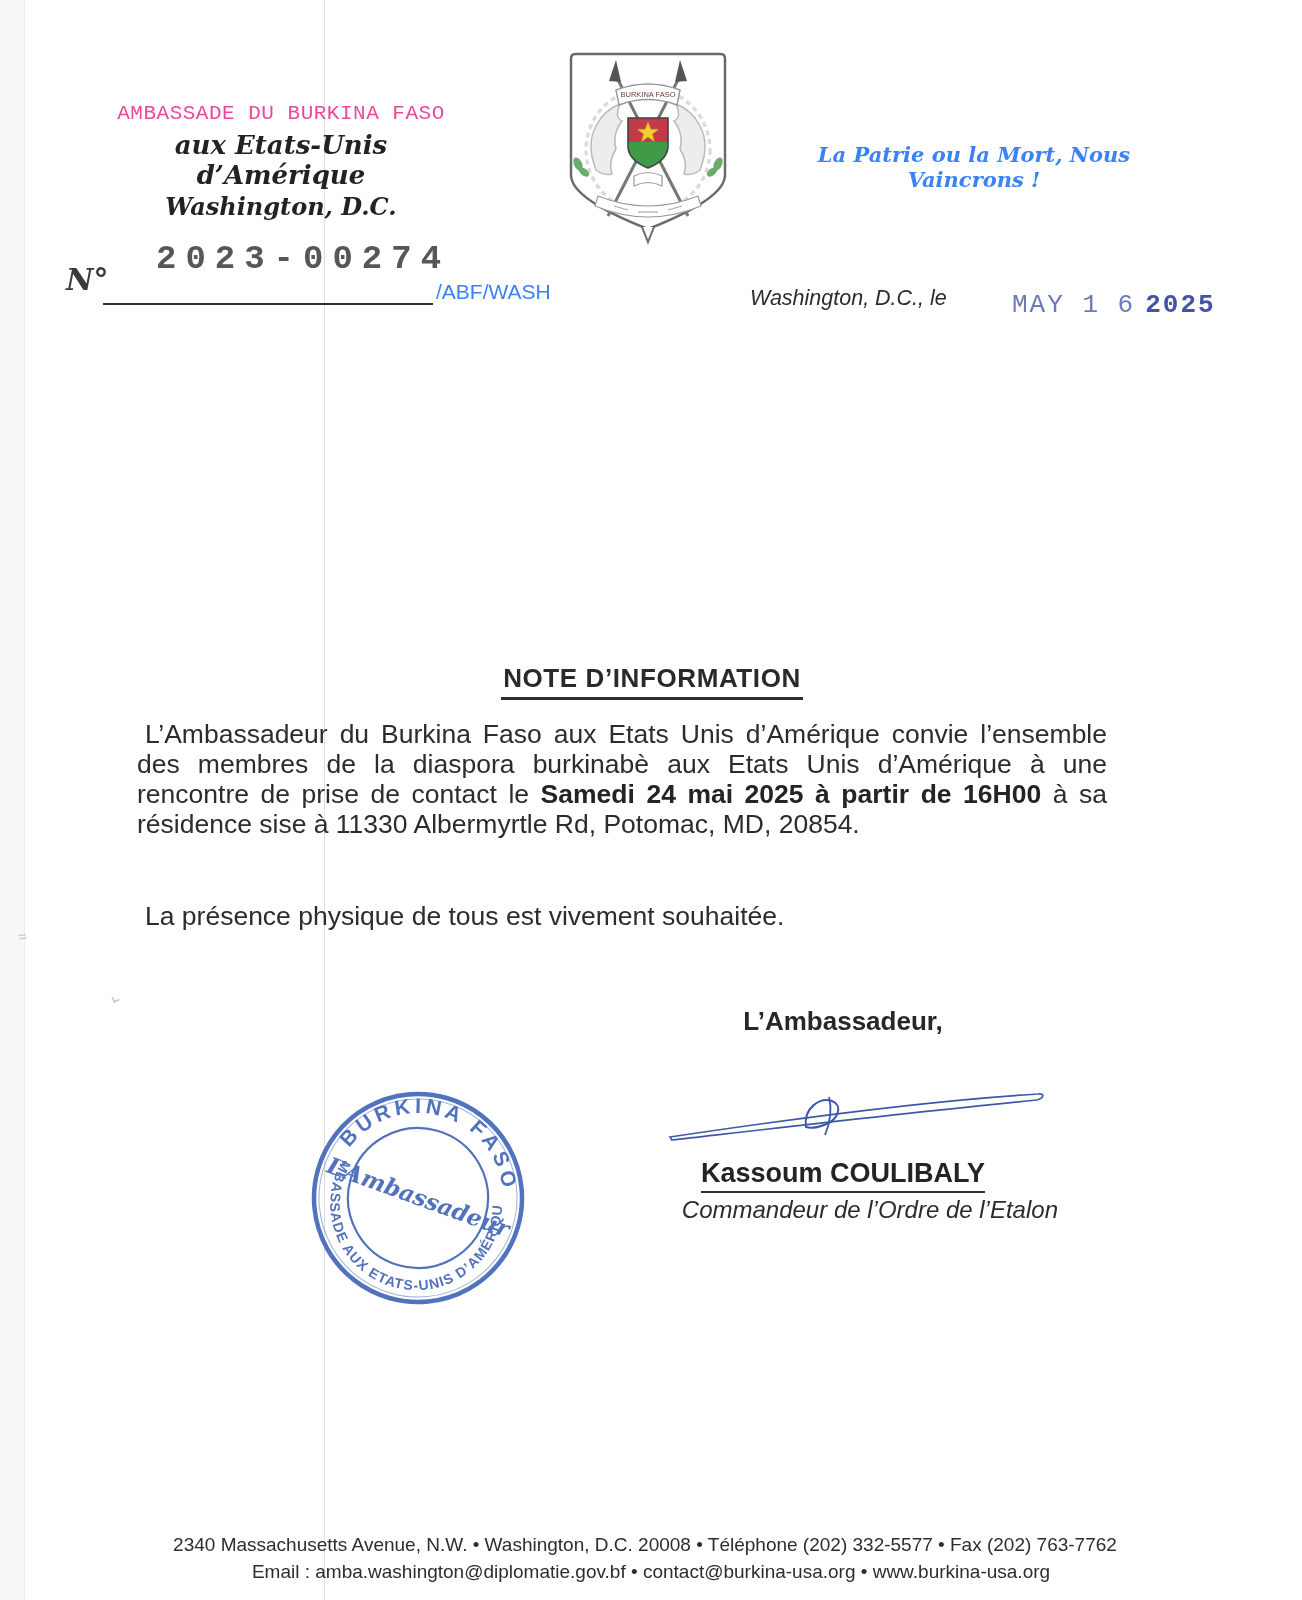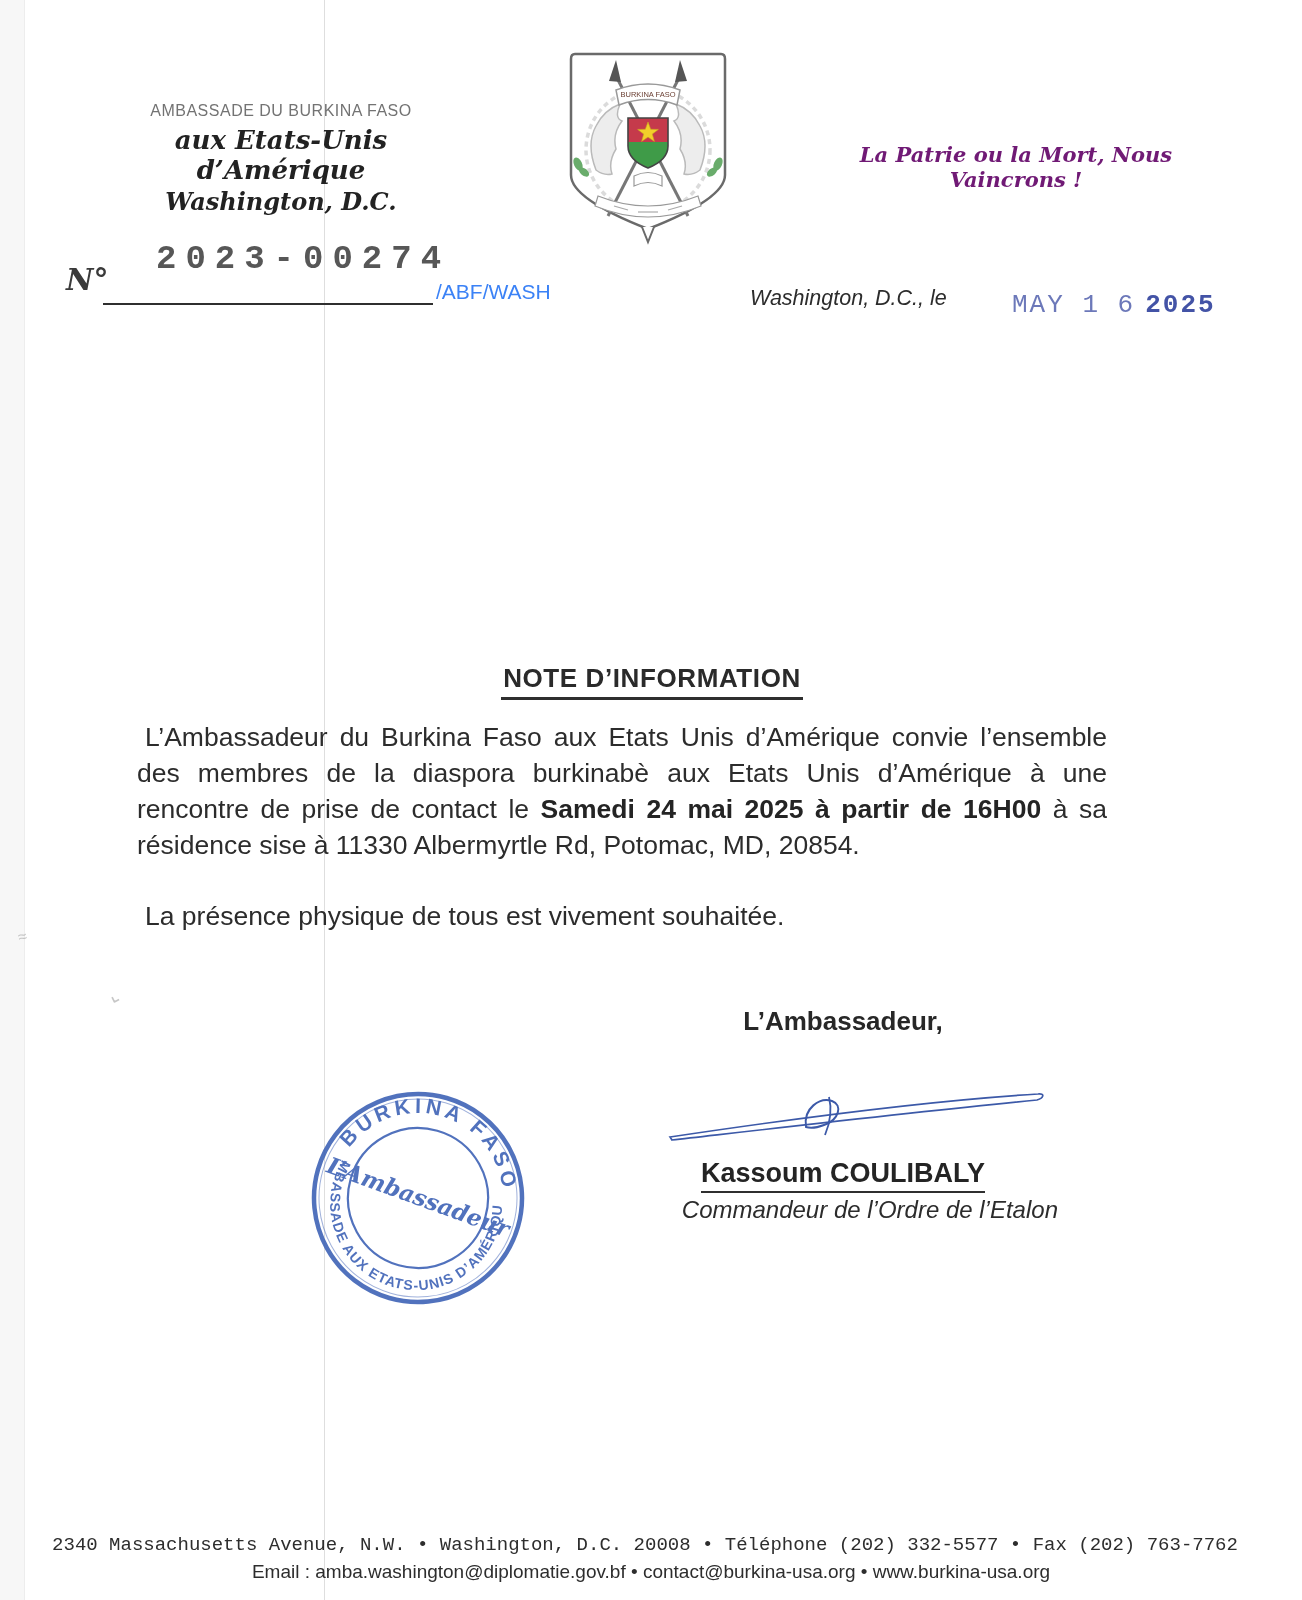--- a/index.html
+++ b/index.html
@@ -5,52 +5,52 @@
   html,body{margin:0;padding:0;background:#ffffff;}
   .page{
     position:relative;width:1302px;height:1600px;background:#ffffff;overflow:hidden;
     font-family:"Liberation Sans",sans-serif;color:#2c2c2c;
   }
   .abs{position:absolute;}
   .scan-edge{left:0;top:0;width:24px;height:1600px;background:#f7f7f7;border-right:1px solid #ededed;}
   .fold-line{left:324px;top:0;width:1px;height:1600px;background:#d8d8d8;opacity:.85;}
   
   .letterhead{left:100px;top:102px;width:362px;text-align:center;}
-  .lh1{font-size:16px;letter-spacing:.5px;color:#737373;}
+  .lh1{font-size:21px;letter-spacing:.5px;color:#ec4899;font-family:Liberation Mono, monospace;}
   .script{font-family:"DejaVu Serif","Liberation Serif",serif;font-style:italic;font-weight:bold;}
   .lh2{font-size:26px;margin-top:5px;color:#222;}
   .lh3{font-size:24px;margin-top:2px;color:#222;}
   
-  .motto{left:838px;top:142px;width:356px;text-align:center;font-size:21px;color:#701a75;}
+  .motto{left:796px;top:142px;width:356px;text-align:center;font-size:21px;color:#3b82f6;}
   
   .ref-label{left:66px;top:262px;font-family:"DejaVu Serif",serif;font-style:italic;font-size:30px;color:#3a3a3a;}
   .ref-line{left:103px;top:303px;width:330px;border-top:2px solid #2f2f2f;height:0;}
   .ref-number{left:156px;top:240px;font-family:"Liberation Mono",monospace;font-weight:bold;font-size:34px;letter-spacing:9px;color:#575757;}
   .ref-suffix{left:436px;top:280px;font-size:21px;color:#3b82f6;}
   .place{left:750px;top:286px;font-size:21.5px;font-style:italic;color:#2c2c2c;}
   .date-stamp{left:1012px;top:290px;font-family:"Liberation Mono",monospace;font-size:26px;color:#4353a6;letter-spacing:2px;white-space:nowrap;}
   .date-stamp .month{opacity:.78;}
   .date-stamp .year{font-weight:bold;margin-left:10px;}
   
   .title-wrap{left:402px;top:663px;width:500px;text-align:center;}
   .title-text{display:inline-block;font-size:26px;font-weight:bold;letter-spacing:.6px;color:#2a2a2a;
     border-bottom:3px solid #2f2f2f;padding:0 2px 3px 2px;}
   
-  .p1{left:137px;top:719px;width:970px;font-size:26.5px;line-height:36px;text-align:justify;text-indent:8px;color:#2c2c2c;}
+  .p1{left:137px;top:719px;width:970px;font-size:26.5px;line-height:30px;text-align:justify;text-indent:8px;color:#2c2c2c;}
   .p1 b{font-weight:bold;color:#242424;}
   .p2{left:137px;top:893px;width:760px;font-size:26.5px;color:#2c2c2c;}
   
   .role{left:628px;top:1006px;width:430px;text-align:center;font-size:26px;font-weight:bold;color:#272727;}
   .sig-svg{left:662px;top:1075px;}
   .name{left:628px;top:1158px;width:430px;text-align:center;font-size:27px;font-weight:bold;color:#242424;}
   .name span{display:inline-block;border-bottom:2.5px solid #2f2f2f;padding-bottom:2px;}
   .rank{left:628px;top:1196px;width:430px;text-align:right;font-size:24px;font-style:italic;color:#2c2c2c;}
   .stamp-svg{left:306px;top:1086px;opacity:.9;}
   
-  .footer1{left:0;top:1534px;width:1290px;text-align:center;font-size:19px;color:#2d2d2d;font-family:Liberation Mono, monospace;}
+  .footer1{left:0;top:1534px;width:1290px;text-align:center;font-size:19px;color:#2d2d2d;}
   .footer2{left:0;top:1561px;width:1302px;text-align:center;font-size:19px;color:#2d2d2d;}
   
   .smudge1{left:18px;top:928px;color:#9a9a9a;font-size:16px;transform:rotate(-12deg);opacity:.55;}
   .smudge2{left:108px;top:984px;color:#8f8f8f;font-size:20px;transform:rotate(18deg);opacity:.5;}
 </style>
 </head>
 <body>
 
 <div class="page">
 

